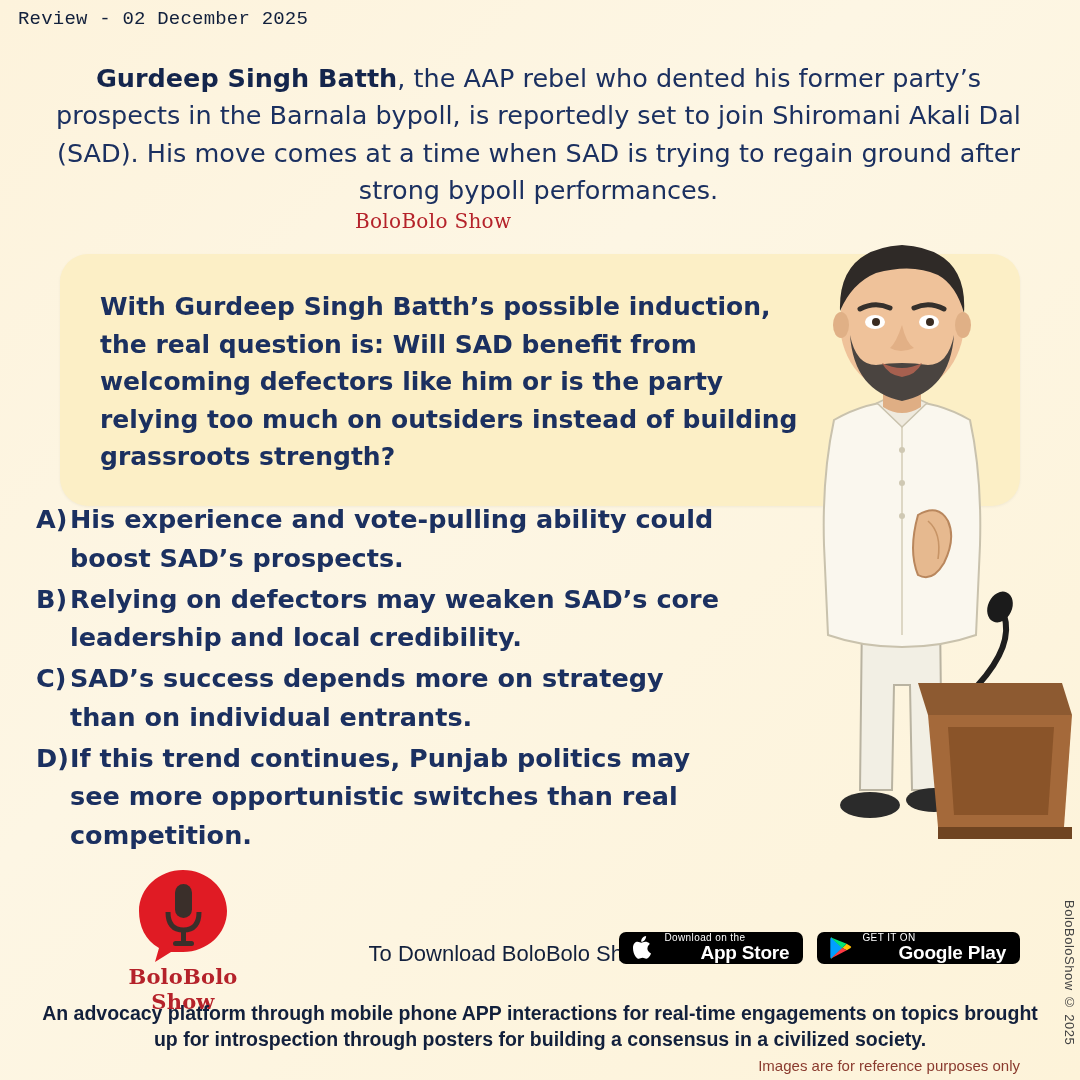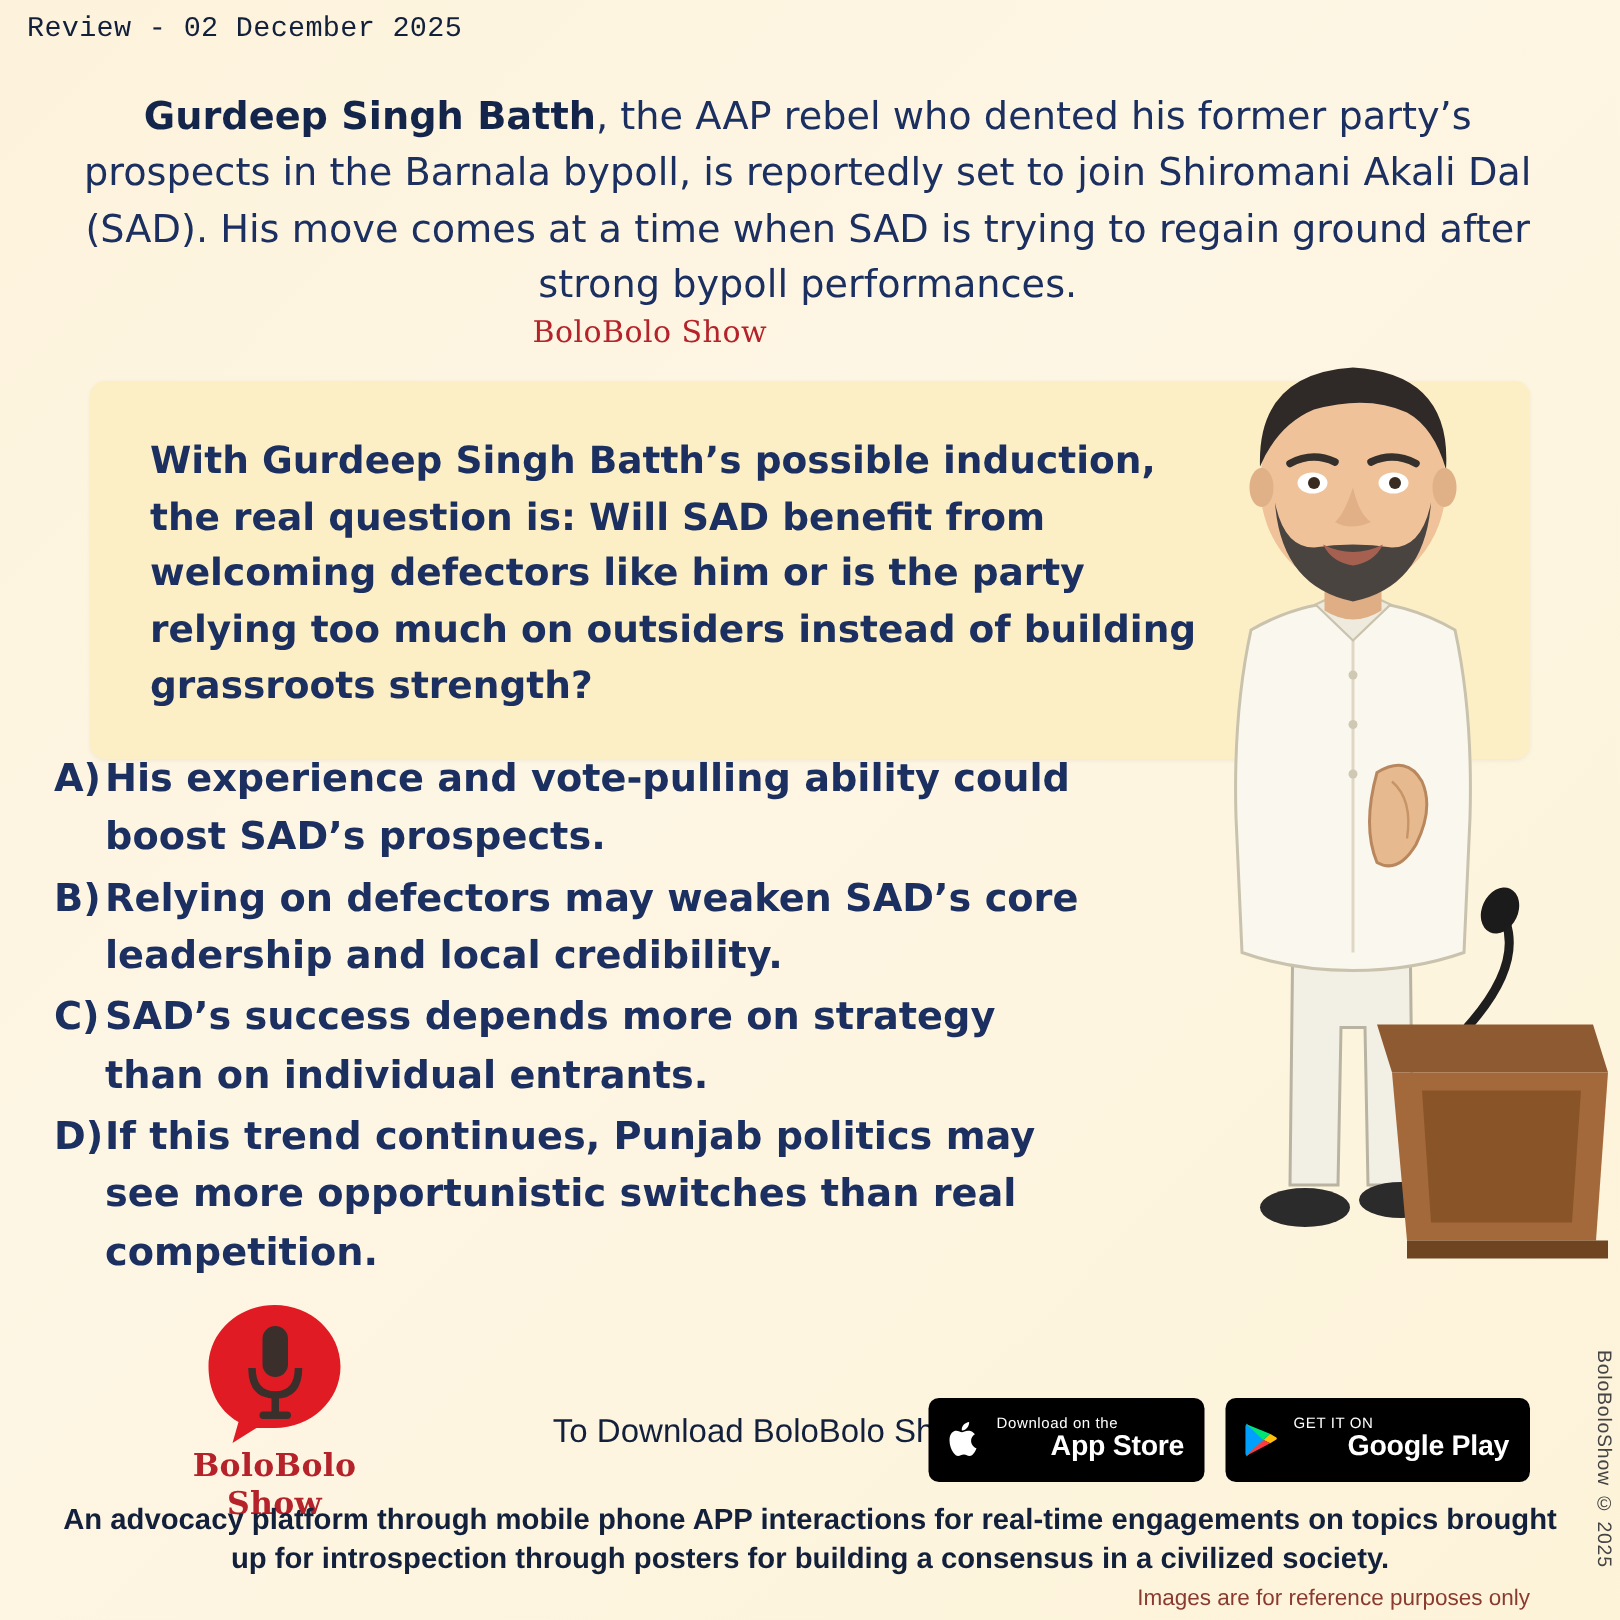--- a/index.html
+++ b/index.html
@@ -48,21 +48,21 @@
     letter-spacing: .3px;
   }
 
   
   .question-box {
     position: absolute;
     top: 254px; left: 60px;
     width: 960px;
     padding: 34px 40px 30px 40px;
     background: #fcefc6;
-    border-radius: 10px;
+    border-radius: 28px;
     box-shadow: 0 1px 3px rgba(0,0,0,.05);
   }
   .question-box p {
     font-size: 25px;
     line-height: 1.5;
     font-weight: 600;
     color: #1b3060;
     max-width: 700px;
     font-family: "DejaVu Sans", sans-serif;
   }
@@ -126,21 +126,21 @@
   }
 
   
   .badges {
     position: absolute;
     right: 60px; top: 932px;
     display: flex;
     gap: 14px;
   }
   .badge {
-    height: 56px;
+    height: 32px;
     background: #000;
     border-radius: 7px;
     display: flex;
     align-items: center;
     padding: 0 14px 0 12px;
     gap: 9px;
     color: #fff;
   }
   .badge .bt { line-height: 1.05; }
   .badge .bt .small {

